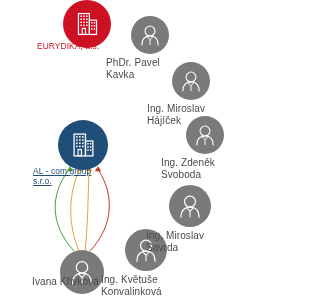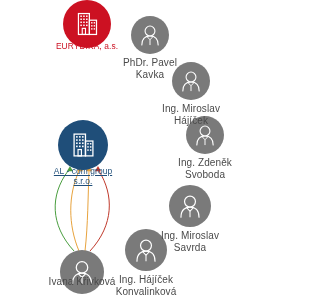--- a/index.html
+++ b/index.html
@@ -7,21 +7,21 @@
     width:285px;height:300px;
     background:#ffffff;
     font-family:"Liberation Sans","DejaVu Sans",sans-serif;
     overflow:hidden;
     position:relative;
   }
   #graph{position:absolute;left:0;top:0;width:285px;height:300px;}
 
   .label{
     position:absolute;
-    text-align:center;
+    text-align:left;
     line-height:1.18;
     white-space:pre-line;
     letter-spacing:.1px;
   }
   .label.person-label{color:#4a4a4a;font-size:10px;}
   .label.red-label{color:#cc1122;font-size:8.4px;}
   .label.blue-label{color:#1f4e79;font-size:8.4px;}
 </style>
 </head>
 <body>
@@ -112,16 +112,16 @@
     <div class="label blue-label" style="left: 33px; top: 167px; width: 100px; text-decoration: underline;">AL - com group
 s.r.o.</div>
     <div class="label person-label" style="left: 106px; top: 57px; width: 88px;">PhDr. Pavel
 Kavka</div>
     <div class="label person-label" style="left: 147px; top: 103px; width: 88px;">Ing. Miroslav
 Hájíček</div>
     <div class="label person-label" style="left: 161px; top: 157px; width: 88px;">Ing. Zdeněk
 Svoboda</div>
     <div class="label person-label" style="left: 146px; top: 230px; width: 88px;">Ing. Miroslav
 Savrda</div>
-    <div class="label person-label" style="left: 101px; top: 274px; width: 90px;">Ing. Hájíček
+    <div class="label person-label" style="left: 101px; top: 274px; width: 90px;">Ing. Květuše
 Konvalinková</div>
     <div class="label person-label" style="left: 32px; top: 276px; width: 100px;">Ivana Křivková</div>
   </div>
 
 </body></html>

